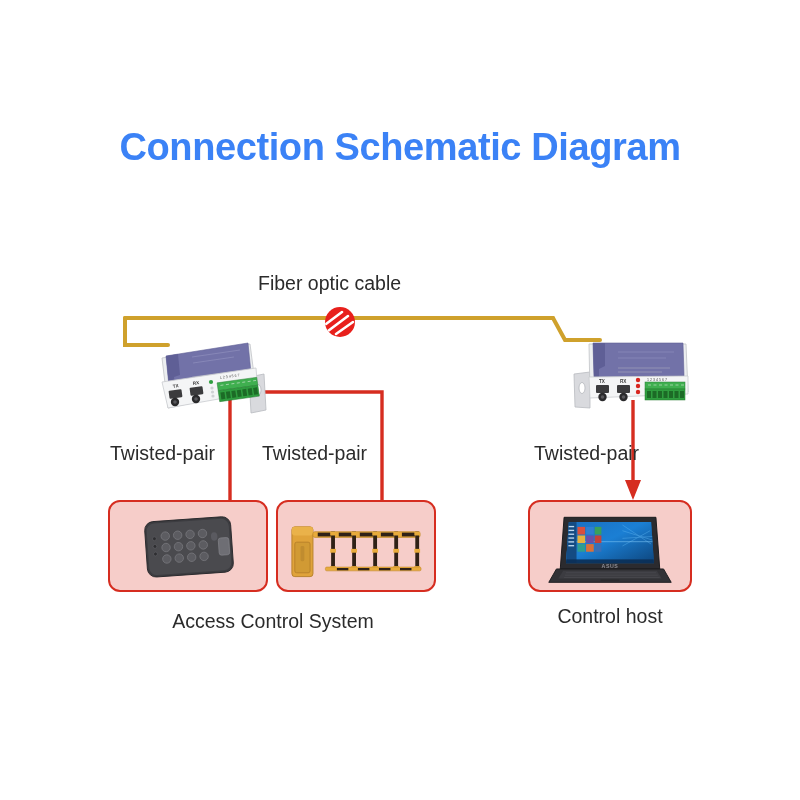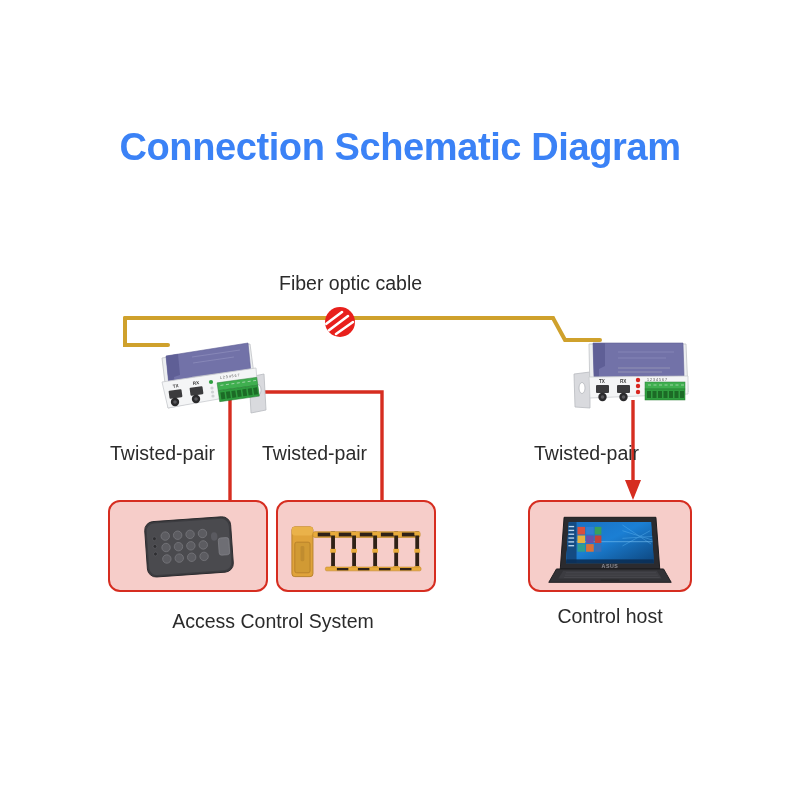--- a/index.html
+++ b/index.html
@@ -102,21 +102,21 @@
 
   <svg class="svg-layer">
 
     <path d="M 125,318 L 125,345 L 168,345" fill="none" stroke="#cfa12c" stroke-width="4" stroke-linecap="round"></path>
 
     <path d="M 125,318 L 553,318" fill="none" stroke="#cfa12c" stroke-width="4" stroke-linecap="round"></path>
 
     <path d="M 553,318 L 565,340 L 600,340" fill="none" stroke="#cfa12c" stroke-width="4" stroke-linecap="round"></path>
   </svg>
 
-  <div class="diagram-label" style="left:279px; top:272px;">Fiber optic cable</div>
+  <div class="diagram-label" style="left:258px; top:272px;">Fiber optic cable</div>
 
   <div id="fiber-badge">
     <svg width="36" height="36" viewBox="0 0 36 36">
       <defs>
         <clipPath id="badgeclip">
             <circle cx="18" cy="18" r="15"></circle>
           </clipPath>
       </defs>
       <circle cx="18" cy="18" r="15" fill="#e8201c"></circle>
       <g clip-path="url(#badgeclip)" stroke="#ffffff" stroke-width="2.6" stroke-linecap="round">

